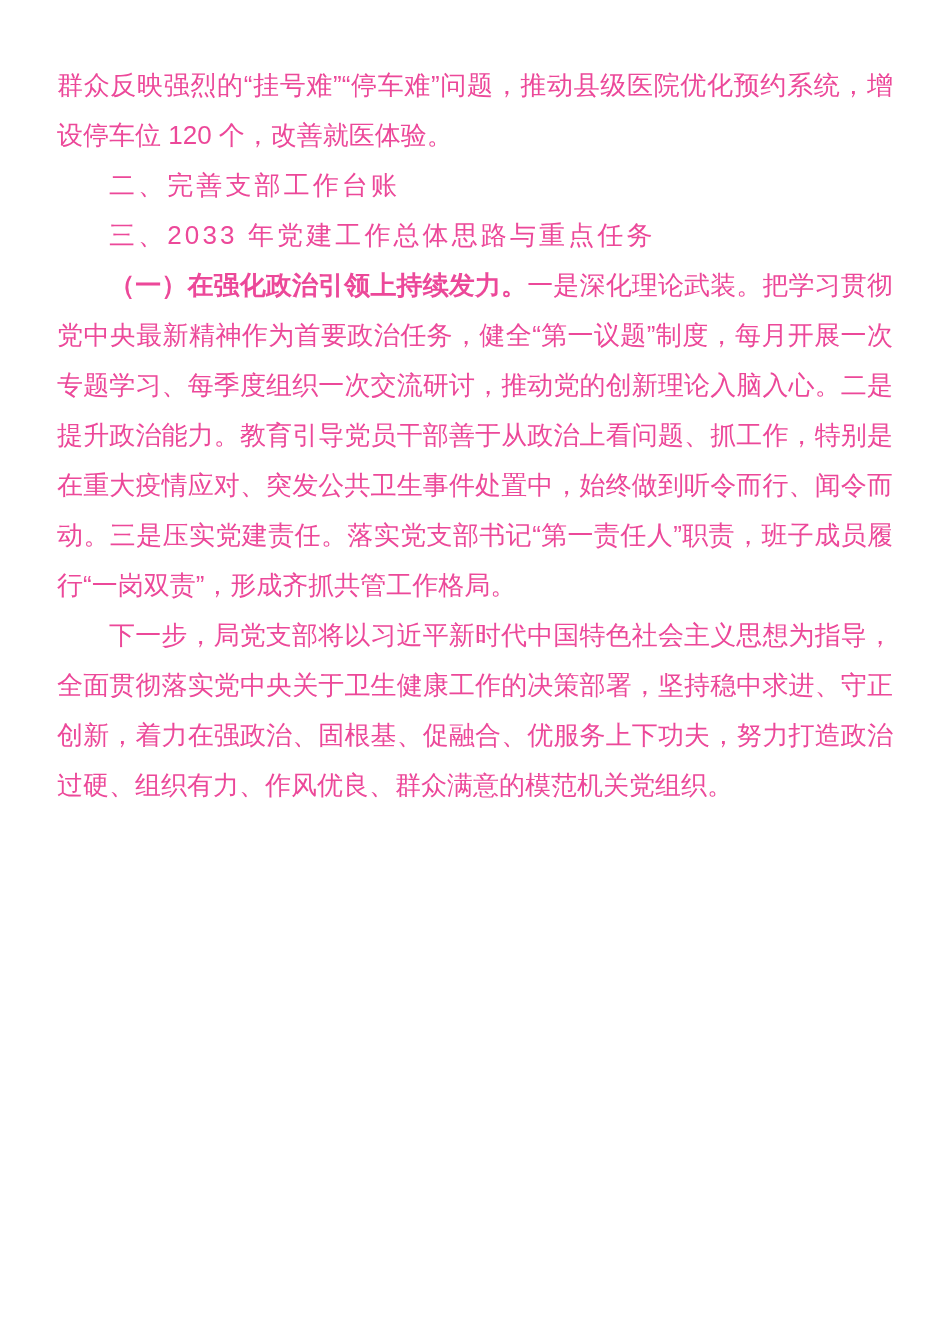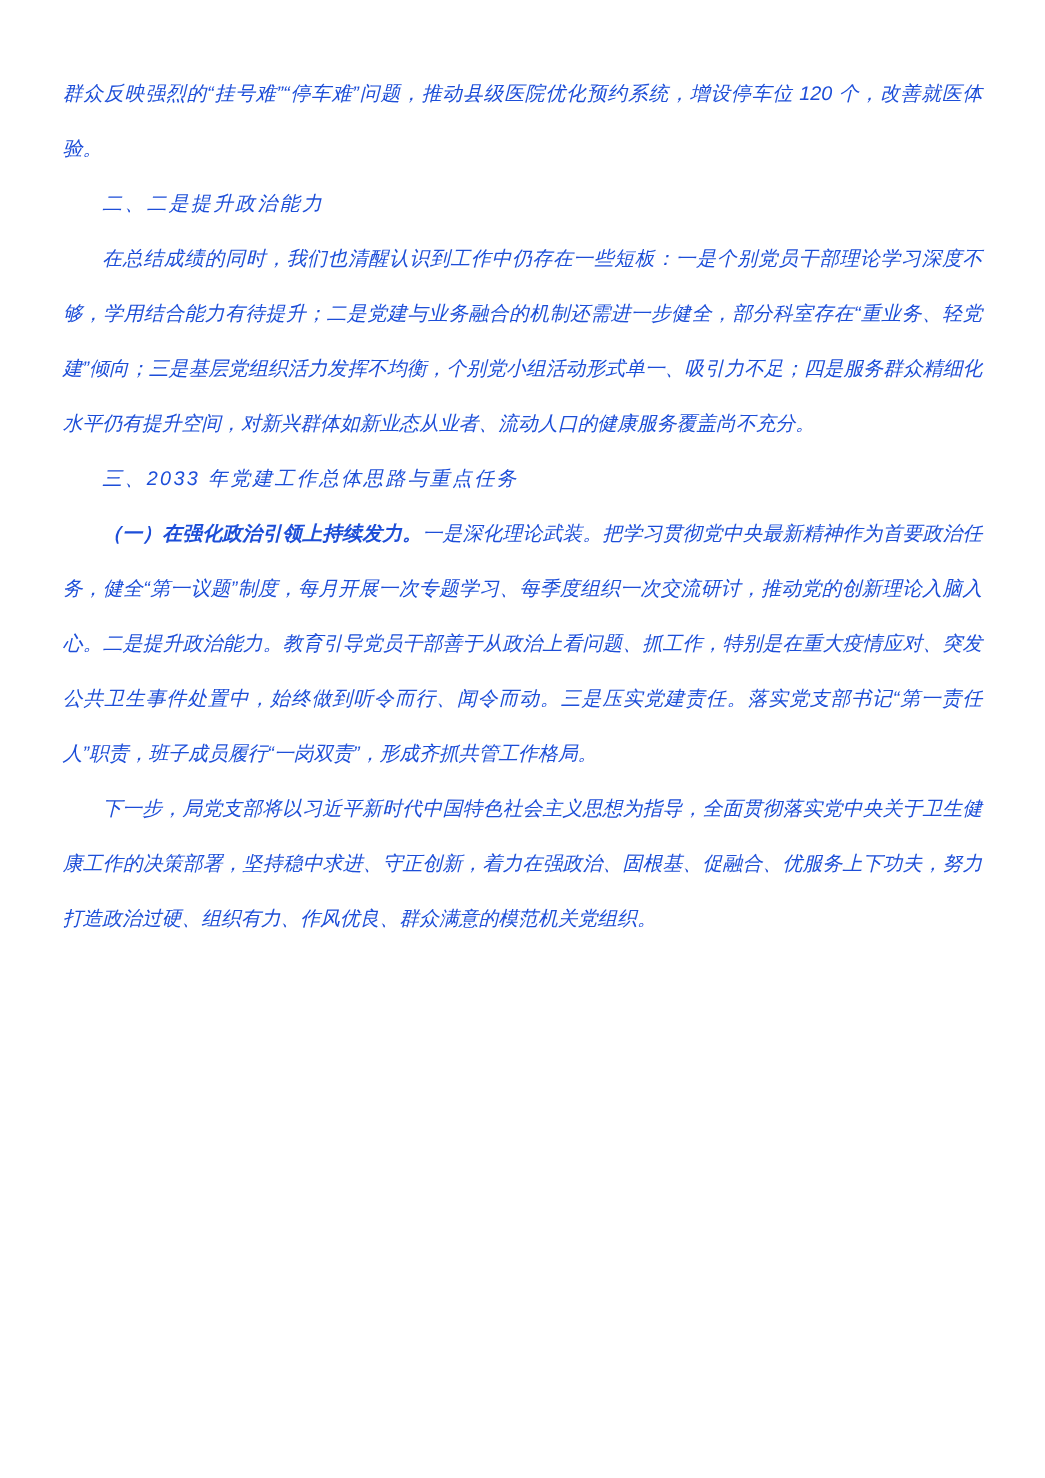--- a/index.html
+++ b/index.html
@@ -11,25 +11,24 @@
     position: relative;
     width: 950px;
     height: 1344px;
     background: #ffffff;
     overflow: hidden;
     box-sizing: border-box;
     padding: 60px 57px 0 57px;
   }
   .doc {
     font-family: "Liberation Sans", sans-serif;
-    font-size: 18px;
+    font-size: 26px;
     line-height: 50px;
-    color: #1d4ed8;
+    color: #ec4899;
     text-align: justify;
-    font-style: italic;
   }
   .doc p {
     margin: 0;
     padding: 0;
   }
   .para-indent {
     text-indent: 2em;
   }
   .para-continuation {
     text-indent: 0;
@@ -44,23 +43,22 @@
   }
 </style>
 </head>
 <body>
 
 <div class="page">
   <div class="doc">
 
     <p class="para-continuation">群众反映强烈的“挂号难”“停车难”问题，推动县级医院优化预约系统，增设停车位 120 个，改善就医体验。</p>
 
-    <p class="section-heading">二、二是提升政治能力</p>
+    <p class="section-heading">二、完善支部工作台账</p>
 
-    <p class="para-indent">在总结成绩的同时，我们也清醒认识到工作中仍存在一些短板：一是个别党员干部理论学习深度不够，学用结合能力有待提升；二是党建与业务融合的机制还需进一步健全，部分科室存在“重业务、轻党建”倾向；三是基层党组织活力发挥不均衡，个别党小组活动形式单一、吸引力不足；四是服务群众精细化水平仍有提升空间，对新兴群体如新业态从业者、流动人口的健康服务覆盖尚不充分。</p>
 
     <p class="section-heading">三、2033 年党建工作总体思路与重点任务</p>
 
     <p class="para-indent">
       <span class="bold-lead">（一）在强化政治引领上持续发力。</span><span>一是深化理论武装。把学习贯彻党中央最新精神作为首要政治任务，健全“第一议题”制度，每月开展一次专题学习、每季度组织一次交流研讨，推动党的创新理论入脑入心。二是提升政治能力。教育引导党员干部善于从政治上看问题、抓工作，特别是在重大疫情应对、突发公共卫生事件处置中，始终做到听令而行、闻令而动。三是压实党建责任。落实党支部书记“第一责任人”职责，班子成员履行“一岗双责”，形成齐抓共管工作格局。</span>
     </p>
 
     <p class="para-indent">下一步，局党支部将以习近平新时代中国特色社会主义思想为指导，全面贯彻落实党中央关于卫生健康工作的决策部署，坚持稳中求进、守正创新，着力在强政治、固根基、促融合、优服务上下功夫，努力打造政治过硬、组织有力、作风优良、群众满意的模范机关党组织。</p>
 
 

